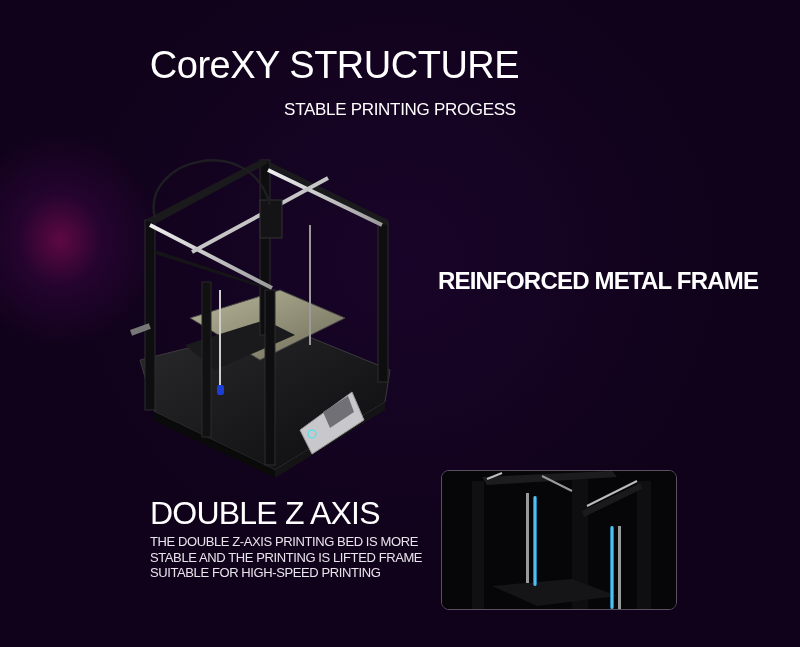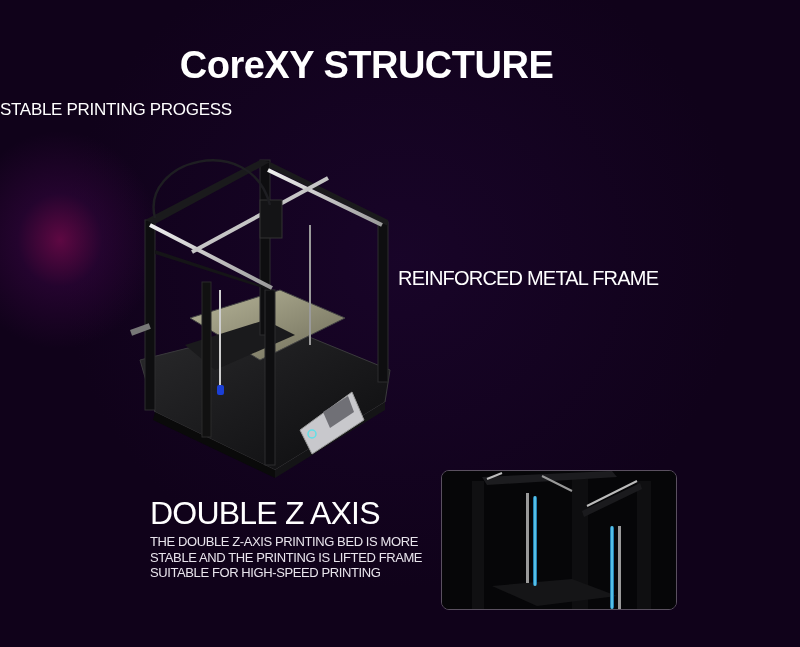--- a/index.html
+++ b/index.html
@@ -14,29 +14,29 @@
     background: radial-gradient(ellipse at 50% 50%, rgba(120,10,80,0.75) 0%, rgba(60,6,70,0.45) 30%, rgba(16,2,26,0) 70%);
     pointer-events: none;
   }
   .glow2 {
     position: absolute; left: 0; top: 0; width: 800px; height: 647px;
     background: radial-gradient(ellipse at 50% 40%, rgba(30,6,50,0.6) 0%, rgba(16,2,26,0) 60%);
     pointer-events: none;
   }
   .title {
     position: absolute; left: 0; width: 669px; top: 44px; text-align: center;
-    font-size: 38px; font-weight: bold; letter-spacing: -0.5px; margin-left: 32px;
+    font-size: 38px; font-weight: normal; letter-spacing: -0.5px;
   }
   .subtitle {
-    position: absolute; left: 0; width: 800px; top: 100px; 
+    position: absolute; left: 0; width: 800px; top: 100px; text-align: center;
     font-size: 17px; letter-spacing: -0.3px;
   }
   .feature1 {
-    position: absolute; left: 398px; top: 267px;
-    font-size: 20px; letter-spacing: -0.8px; font-weight: normal;
+    position: absolute; left: 438px; top: 267px;
+    font-size: 24px; letter-spacing: -0.8px; font-weight: bold;
   }
   .feature2-title {
     position: absolute; left: 150px; top: 495px;
     font-size: 32px; letter-spacing: -0.8px;
   }
   .feature2-desc {
     position: absolute; left: 150px; top: 534px;
     font-size: 13px; line-height: 15.5px; letter-spacing: -0.4px; color: #e8e4ec;
   }
   .feature2-desc div { white-space: nowrap; }

